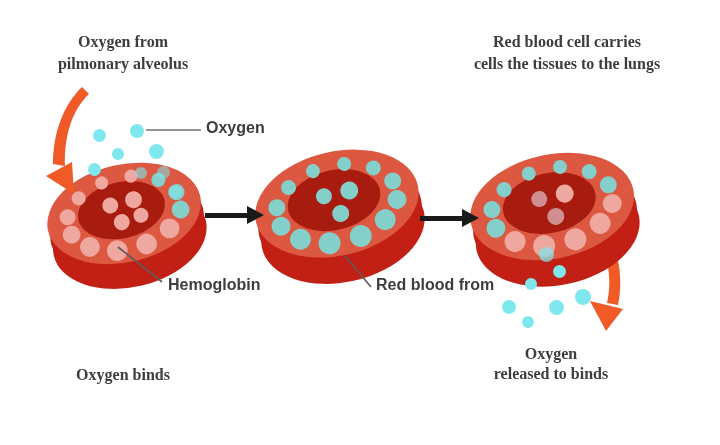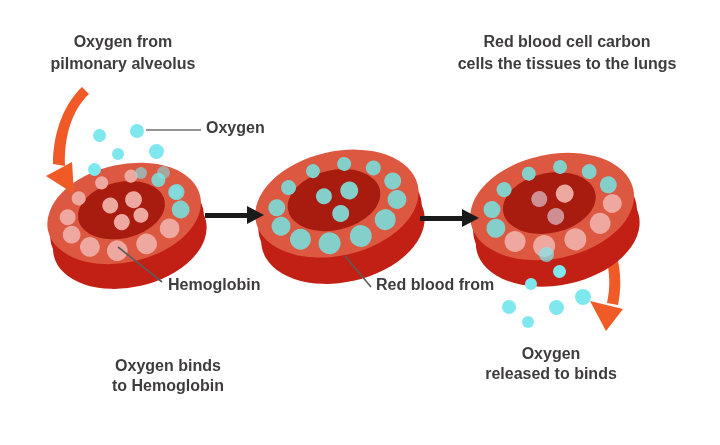--- a/index.html
+++ b/index.html
@@ -4,21 +4,21 @@
 <style>
   html,body{margin:0;padding:0;background:#ffffff;}
   .stage{
     position:relative;width:720px;height:445px;overflow:hidden;background:#ffffff;
     font-family:"Liberation Sans", sans-serif;color:#3e3c3d;
   }
   .txt{position:absolute;font-weight:700;font-size:16px;line-height:22px;text-align:center;}
   .txt span{display:block;white-space:nowrap;}
   .caption{line-height:20px;}
   .callout{position:absolute;font-weight:700;font-size:16px;white-space:nowrap;}
-  .centered{transform:translateX(-50%);}
+  .centered{transform:translateX(-50%);font-family:Liberation Serif, serif;}
   svg.overlay{position:absolute;left:0;top:0;pointer-events:none;}
   #svg-bg{z-index:1;}
   .cell{position:absolute;width:176px;height:132px;z-index:2;}
   #svg-fg{z-index:4;}
   .ellipse{position:absolute;border-radius:50%;}
   .dot{position:absolute;border-radius:50%;}
   .dots-layer{position:absolute;left:0;top:0;width:720px;height:445px;z-index:5;pointer-events:none;}
   .h-arrow{position:absolute;display:flex;align-items:center;z-index:3;}
   .h-arrow .shaft{width:42px;height:5px;}
   .h-arrow .head{width:0;height:0;border-top:9px solid transparent;border-bottom:9px solid transparent;border-left:17px solid #1a1a1a;}
@@ -27,27 +27,26 @@
 </head>
 <body>
 
 <div class="stage">
 
   <div class="txt centered" style="left:123px;top:31px;">
     <span>Oxygen from</span>
     <span>pilmonary alveolus</span>
   </div>
   <div class="txt centered" style="left:567px;top:31px;">
-    <span>Red blood cell carbon</span>
+    <span>Red blood cell carries</span>
     <span>cells the tissues to the lungs</span>
   </div>
 
-  <div class="txt caption centered" style="left:123px;top:356px;margin-left:45px;">
+  <div class="txt caption centered" style="left:123px;top:365px;">
     <span>Oxygen binds</span>
-    <span>to Hemoglobin</span>
   </div>
   <div class="txt caption centered" style="left:551px;top:344px;">
     <span>Oxygen</span>
     <span>released to binds</span>
   </div>
 
   <svg id="svg-bg" class="overlay" width="720" height="445" viewBox="0 0 720 445">
     <path d="M 593,228 C 607,250 613,276 607,303 L 618,305 C 624,276 618,246 602,224 Z" fill="#f05a26"></path>
     <polygon points="590,301 623,309 606,331" fill="#f05a26"></polygon>
   </svg>

